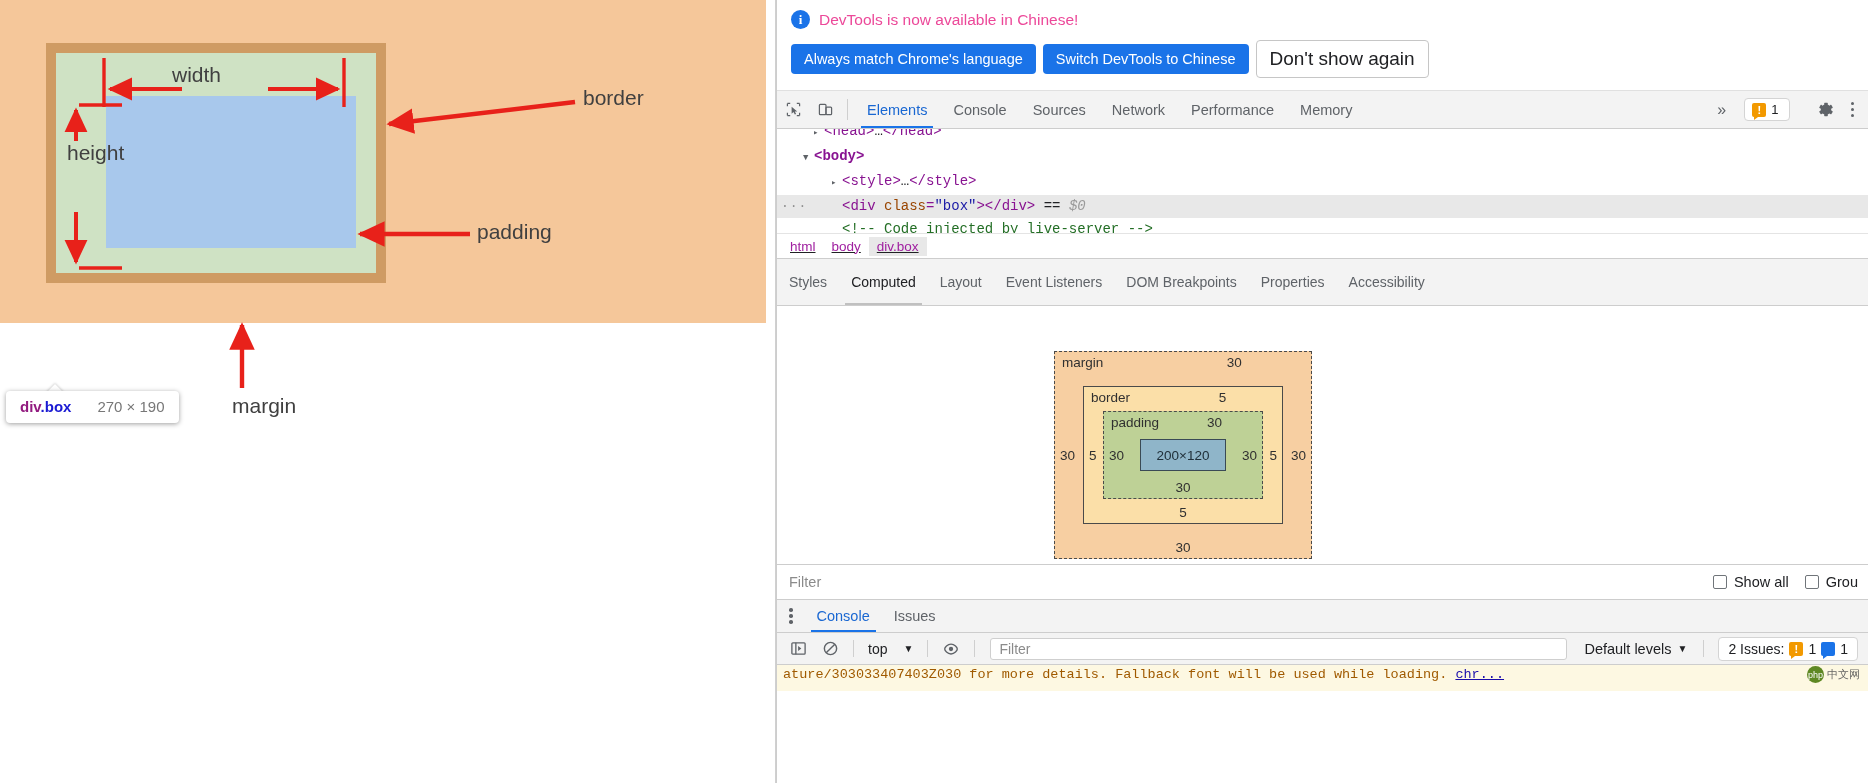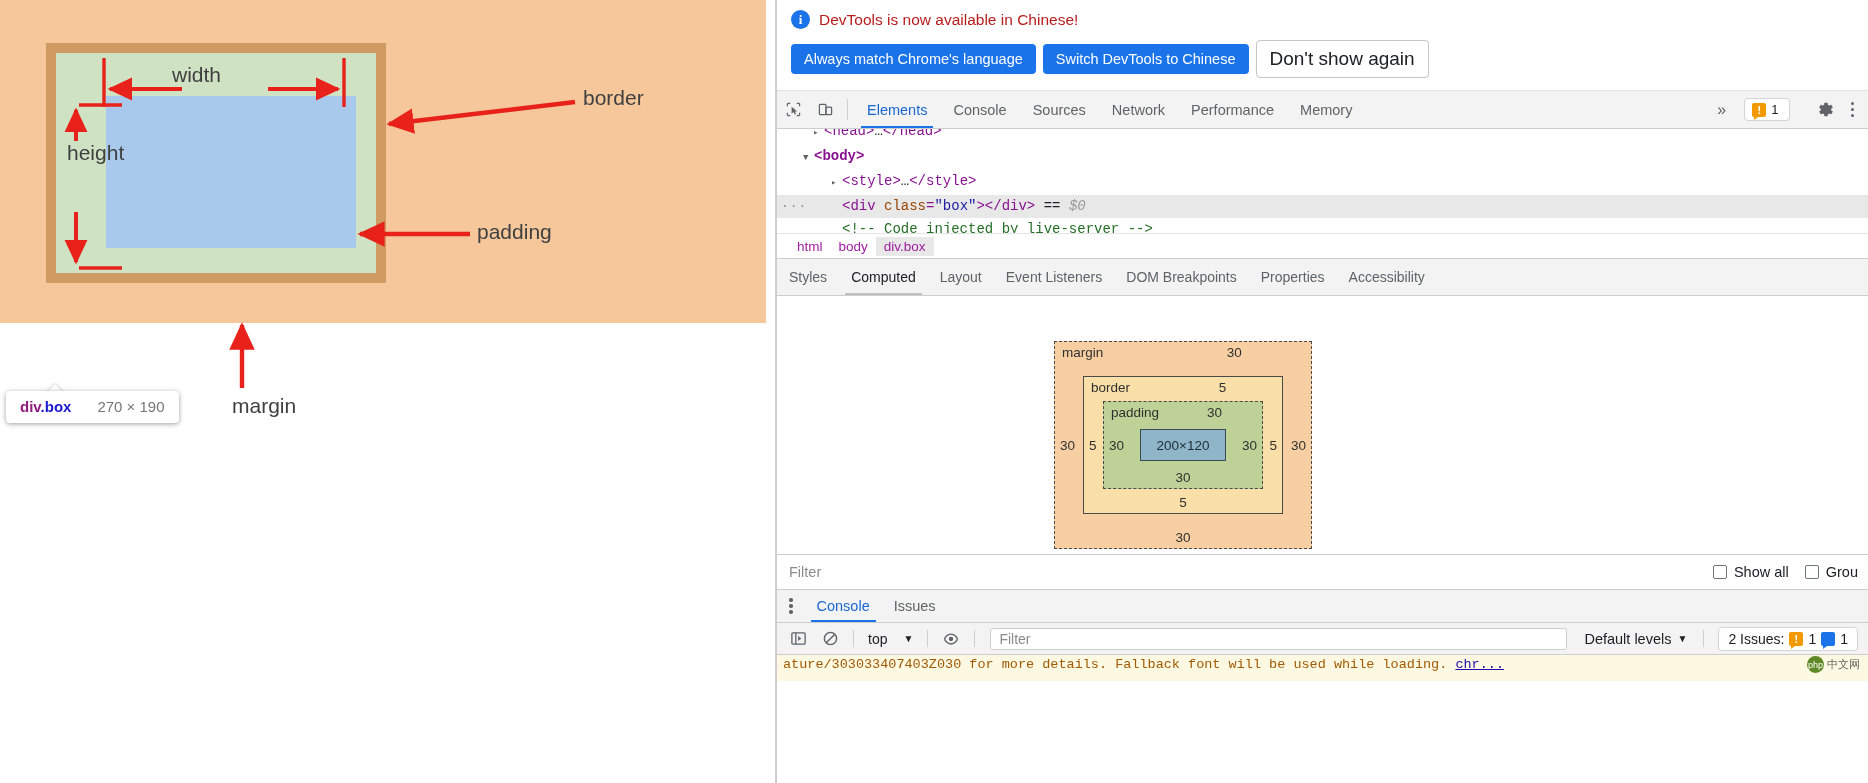--- a/index.html
+++ b/index.html
@@ -99,21 +99,21 @@
     border-bottom: 1px solid #e0e0e0;
   }
   #lang-row1 { display: flex; align-items: center; gap: 9px; }
   #info-icon {
     width: 19px; height: 19px; border-radius: 50%;
     background: #1a73e8; color: #fff;
     font-size: 13px; font-weight: bold; font-family: "Liberation Serif", serif;
     display: flex; align-items: center; justify-content: center;
     flex: 0 0 auto;
   }
-  #lang-msg { font-size: 15.5px; color: #b91c1c; }
+  #lang-msg { font-size: 15.5px; color: #ec4899; }
   #lang-row2 { display: flex; align-items: center; gap: 7px; margin-top: 11px; }
   .btn-primary {
     background: #1a73e8; color: #ffffff;
     border: none; border-radius: 4px;
     padding: 7px 13px; font-size: 14.5px;
     font-family: "Liberation Sans", sans-serif;
     cursor: pointer; white-space: nowrap;
   }
   .btn-plain {
     background: #ffffff; color: #202124;
@@ -192,28 +192,28 @@
   .tok-cmt { color: #236e25; }
   .tok-dollar { color: #9a9a9a; font-style: italic; }
   .tri { display: inline-block; width: 11px; color: #5f6368; font-size: 9px; }
   .dots-handle { position: absolute; left: 4px; color: #909090; letter-spacing: 1px; font-size: 13px; }
 
   
   #crumbs {
     display: flex; align-items: center; gap: 0;
     height: 25px; background: #ffffff;
     border-top: 1px solid #e4e4e4;
-    padding-left: 12px; font-size: 13.5px;
+    padding-left: 5px; font-size: 13.5px; text-decoration: underline;
   }
   .crumb { padding: 2px 8px; color: #a020a0; cursor: pointer; white-space: nowrap; }
   .crumb.active { background: #e8e8e8; }
 
   
   #subtabs {
-    display: flex; align-items: stretch; height: 38px;
+    display: flex; align-items: stretch; height: 48px;
     background: #f3f3f3; border-top: 1px solid #cdcdcd; border-bottom: 1px solid #cdcdcd;
   }
   .sub-tab {
     display: flex; align-items: center; padding: 0 12px;
     font-size: 14px; color: #5f6368; cursor: pointer; position: relative;
     white-space: nowrap;
   }
   .sub-tab.active { color: #202124; }
   .sub-tab.active::after {
     content: ""; position: absolute; left: 6px; right: 6px; bottom: 0;

